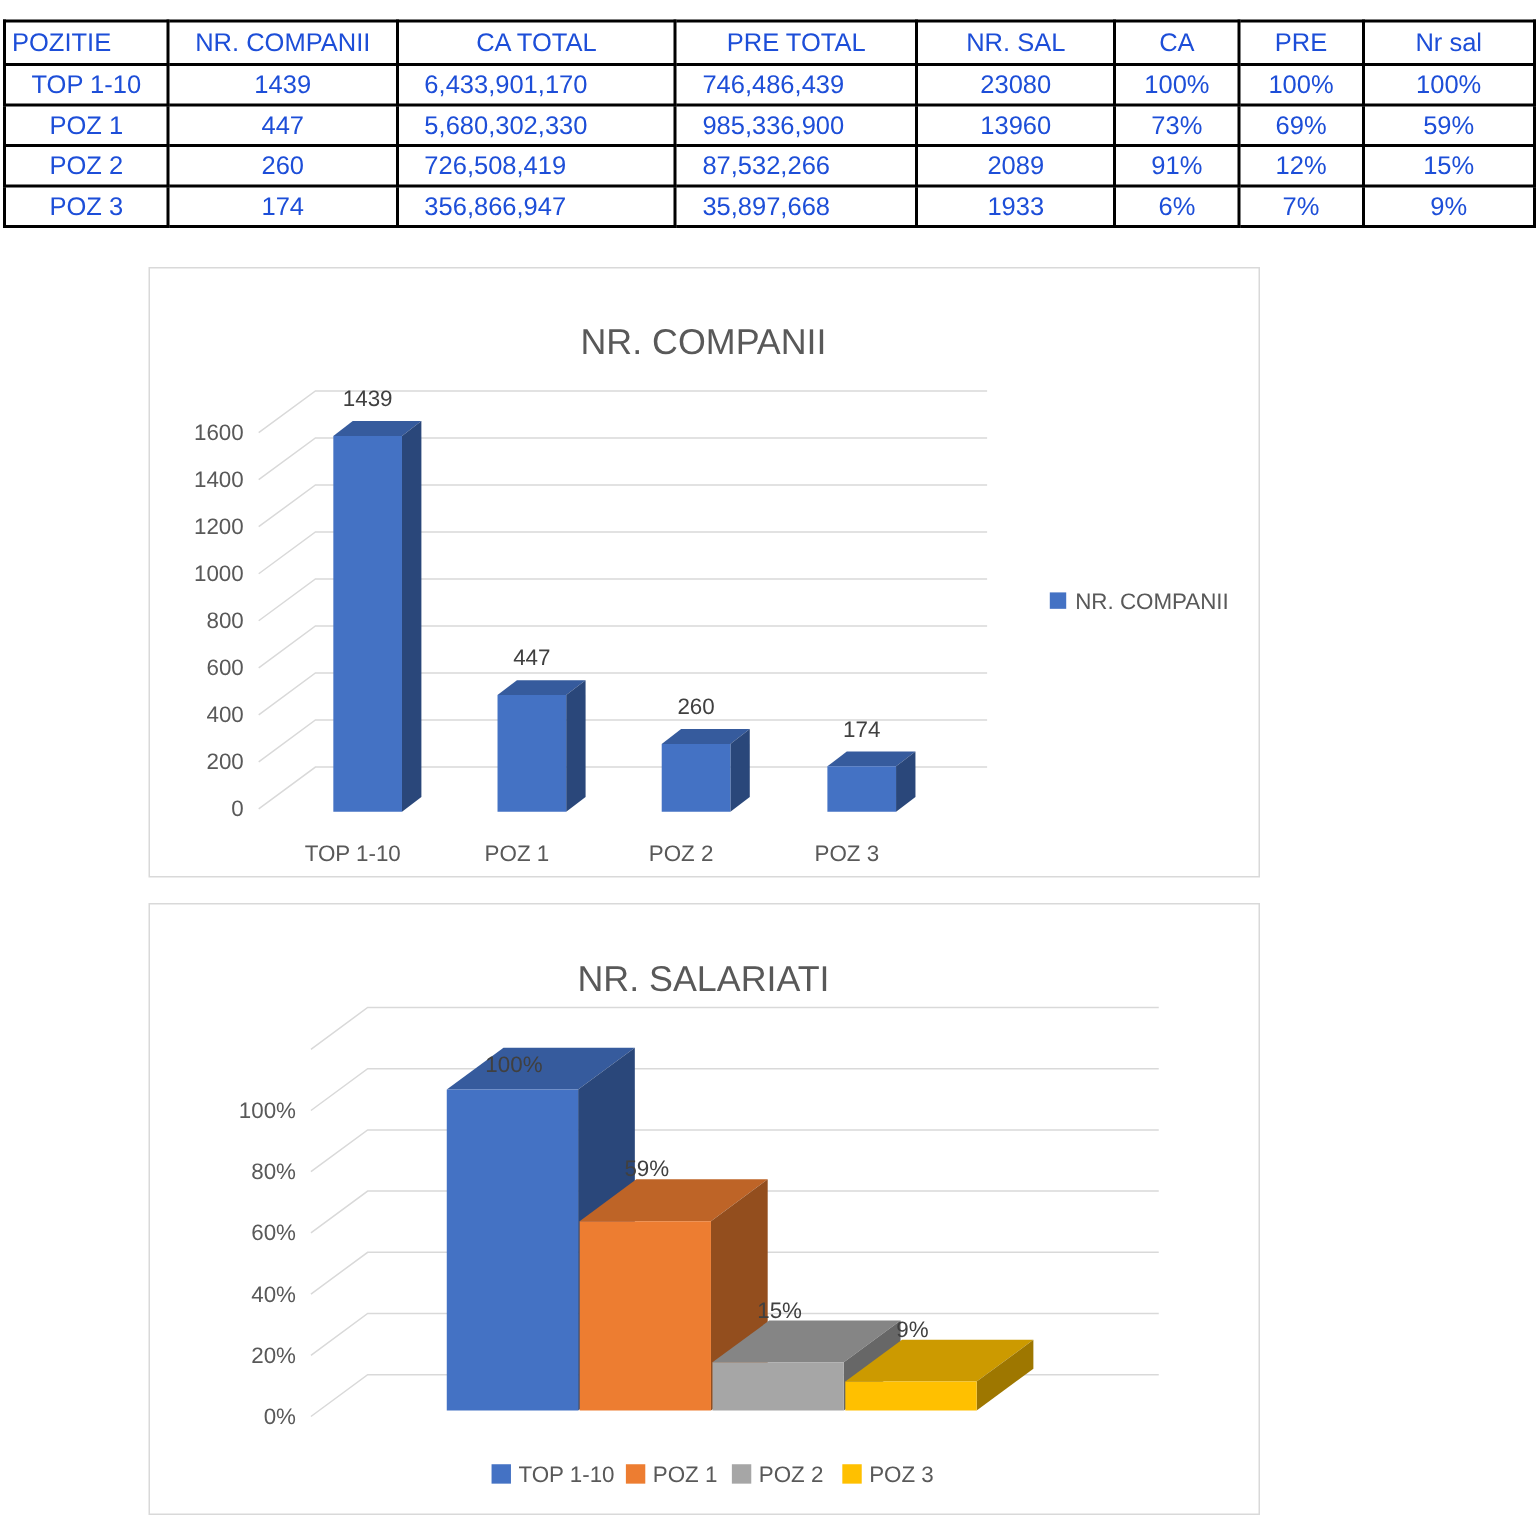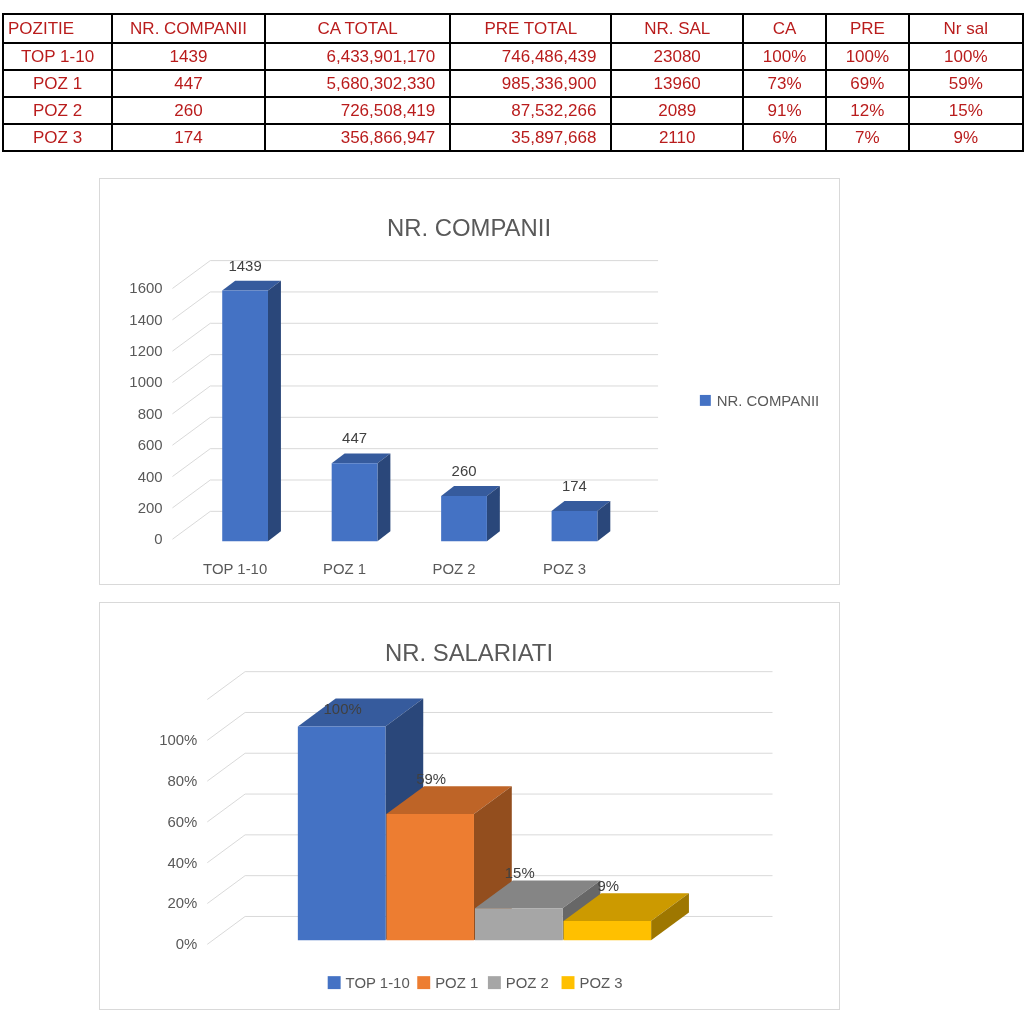--- a/index.html
+++ b/index.html
@@ -1,27 +1,27 @@
 <!DOCTYPE html>
 <html><head>
 <meta charset="utf-8">
 <style>
   html,body{margin:0;padding:0;background:#fff;}
   body{width:1024px;height:1016px;position:relative;font-family:"Liberation Sans",sans-serif;}
 
   
   table.sheet{border-collapse:collapse;position:absolute;left:2px;top:13px;table-layout:fixed;}
   table.sheet td, table.sheet th{
-    border:2px solid #000;font-size:17px;font-weight:normal;color:#b91c1c;
+    border:2px solid #000;font-size:17px;font-weight:normal;color:#1d4ed8;
     padding:0 17px;overflow:hidden;white-space:nowrap;height:25px;background:#fff;
   }
   table.sheet th{height:27px;text-align:center;}
   table.sheet th.h-left{text-align:left;padding-left:4px;}
   table.sheet td.c{text-align:center;}
-  table.sheet td.r{text-align:right;padding-right:14px;}
+  table.sheet td.r{padding-right:14px;}
 
   
   .chart{position:absolute;left:99px;background:#fff;border:1px solid #D9D9D9;box-sizing:border-box;}
   #chart1{top:178px;width:741px;height:407px;}
   #chart2{top:602px;width:741px;height:408px;}
   .chart svg{font-family:"Liberation Sans",sans-serif;display:block;}
 </style>
 </head>
 <body>
 
@@ -77,21 +77,21 @@
         <td class="c">2089</td>
         <td class="c">91%</td>
         <td class="c">12%</td>
         <td class="c">15%</td>
       </tr>
       <tr>
         <td class="c">POZ 3</td>
         <td class="c">174</td>
         <td class="r">356,866,947</td>
         <td class="r">35,897,668</td>
-        <td class="c">2110</td>
+        <td class="c">1933</td>
         <td class="c">6%</td>
         <td class="c">7%</td>
         <td class="c">9%</td>
       </tr>
     </tbody>
 </table>
 
 <div class="chart" id="chart1">
     <svg viewBox="0 0 741 407" width="100%" height="100%">
       <polyline points="72,362 110,334 560,334" fill="none" stroke="#D9D9D9" stroke-width="1"></polyline>

